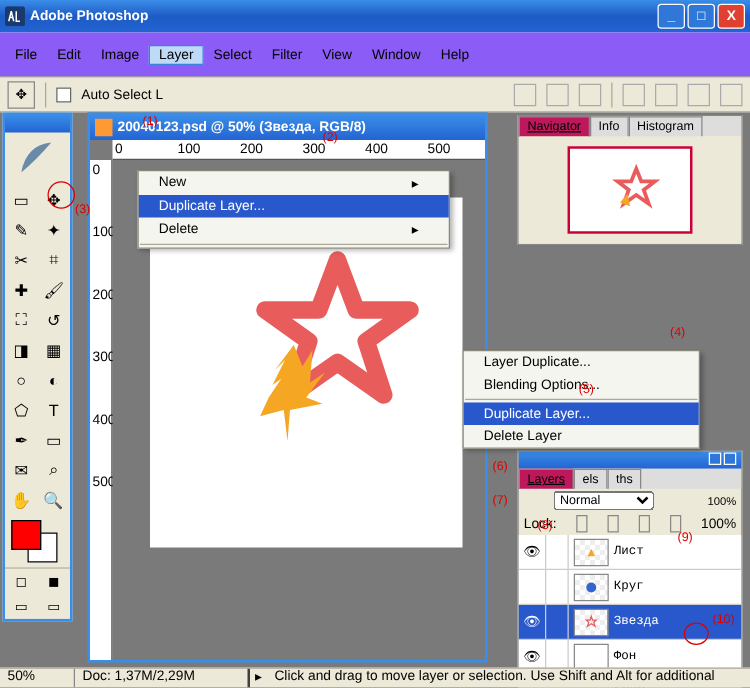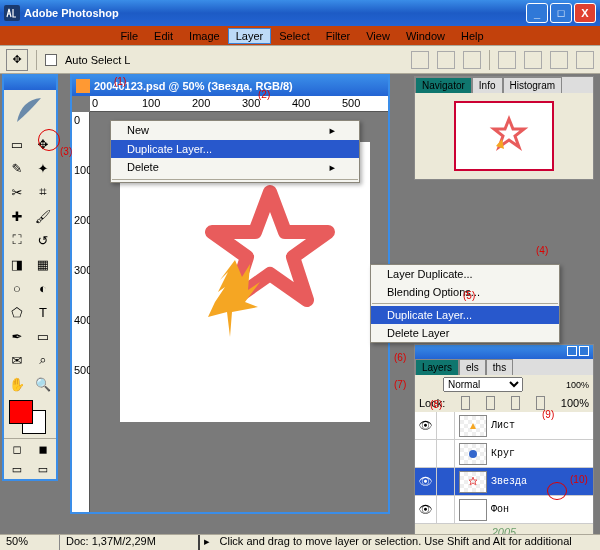--- a/index.html
+++ b/index.html
@@ -5,21 +5,21 @@
 * { box-sizing: border-box; margin: 0; padding: 0; font-family: Tahoma, sans-serif; font-size: 11px; }
 body { background: #fff; width: 600px; height: 550px; overflow: hidden; position: relative; }
 
 .titlebar { height: 26px; background: linear-gradient(to bottom, #3a8de8, #1d5bc5, #2364d3); display: flex; align-items: center; padding: 0 4px; color: #fff; font-weight: bold; text-align: right; }
 .titlebar .icon { width: 16px; height: 16px; margin-right: 4px; }
 .titlebar .spacer { flex: 1; }
 .winbtn { width: 22px; height: 20px; margin-left: 2px; border: 1px solid #fff; border-radius: 3px; display: flex; align-items: center; justify-content: center; color: #fff; font-weight: bold; }
 .winbtn.close { background: #e04030; }
 .winbtn.mm { background: #2f78d8; }
 
-.menubar { height: 20px; background: #c2410c; display: flex; align-items: center; border-bottom: 1px solid #aca899; padding-left: 4px; justify-content: center; }
+.menubar { height: 36px; background: #8b5cf6; display: flex; align-items: center; border-bottom: 1px solid #aca899; padding-left: 4px; }
 .menubar .mi { padding: 2px 8px; cursor: default; }
 .menubar .mi.open { background: #bddaf7; border: 1px solid #3a82d8; padding: 1px 7px; }
 
 .optionsbar { height: 28px; background: #ece9d8; display: flex; align-items: center; border-bottom: 1px solid #aca899; padding: 0 6px; gap: 8px; }
 .optionsbar .tool { width: 22px; height: 22px; border: 1px solid #888; background: #ece9d8; display: flex; align-items: center; justify-content: center; }
 .optionsbar .chk { width: 12px; height: 12px; border: 1px solid #666; background: #fff; }
 .optionsbar .sep { width: 1px; height: 20px; background: #aca899; }
 .optionsbar .align { width: 18px; height: 18px; border: 1px solid #aaa; background: #ece9d8; }
 
 .workspace { position: relative; background: #7a7a7a; height: 476px; }
@@ -49,21 +49,21 @@
 .dropdown { position: absolute; background: #f5f5f0; border: 1px solid #8a867a; box-shadow: 2px 2px 4px rgba(0,0,0,0.3); z-index: 100; }
 .dropdown .ddi { padding: 3px 24px 3px 16px; display: flex; justify-content: space-between; }
 .dropdown .ddi.sel { background: #2858cc; color: #fff; }
 .dropdown .sep2 { height: 1px; background: #aca899; margin: 2px 1px; }
 .layer-dd { left: 110px; top: 46px; width: 250px; }
 .ctx-dd { left: 370px; top: 190px; width: 190px; }
 
 .nav-panel { position: absolute; right: 6px; top: 2px; width: 180px; background: #ece9d8; border: 1px solid #888; }
 .tabrow { display: flex; background: #ddd; }
 .tab { padding: 2px 6px; background: #ddd; border: 1px solid #888; border-bottom: none; font-size: 10px; }
-.tab.active { background: #0f766e; }
+.tab.active { background: #be185d; text-decoration: underline; }
 .navprev { height: 86px; display: flex; align-items: center; justify-content: center; background: #ece9d8; }
 .navbox { width: 100px; height: 70px; border: 2px solid #c03; background: #fff; display: flex; align-items: center; justify-content: center; }
 
 .layers-panel { position: absolute; right: 6px; top: 270px; width: 180px; background: #ece9d8; border: 1px solid #888; }
 .lyr-hdr { height: 14px; background: linear-gradient(to bottom, #3a8de8, #2364d3); display: flex; justify-content: flex-end; gap: 2px; padding: 0 4px; }
 .lyr-hdr .sq { width: 10px; height: 10px; background: #2f78d8; border: 1px solid #fff; margin-top: 1px; }
 .blend { display: flex; align-items: center; padding: 2px 4px; gap: 4px; }
 .blend select { flex: 0 0 80px; font-size: 10px; margin-left: 24px; }
 .blend .op { flex: 1; font-size: 9px; text-align: right; }
 .lock { display: flex; align-items: center; padding: 2px 4px; gap: 16px; font-size: 9px; }

